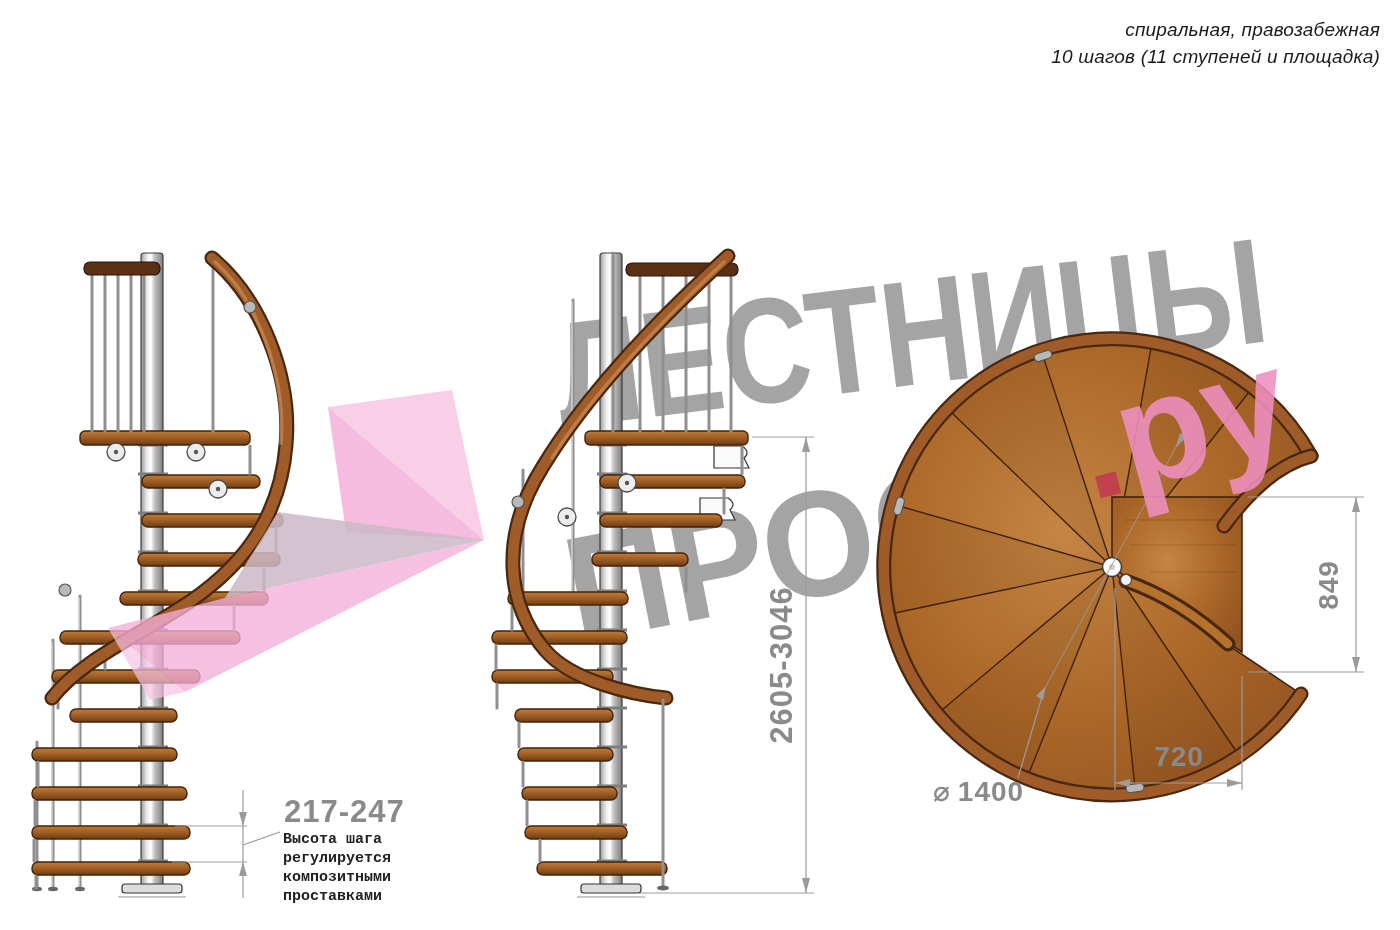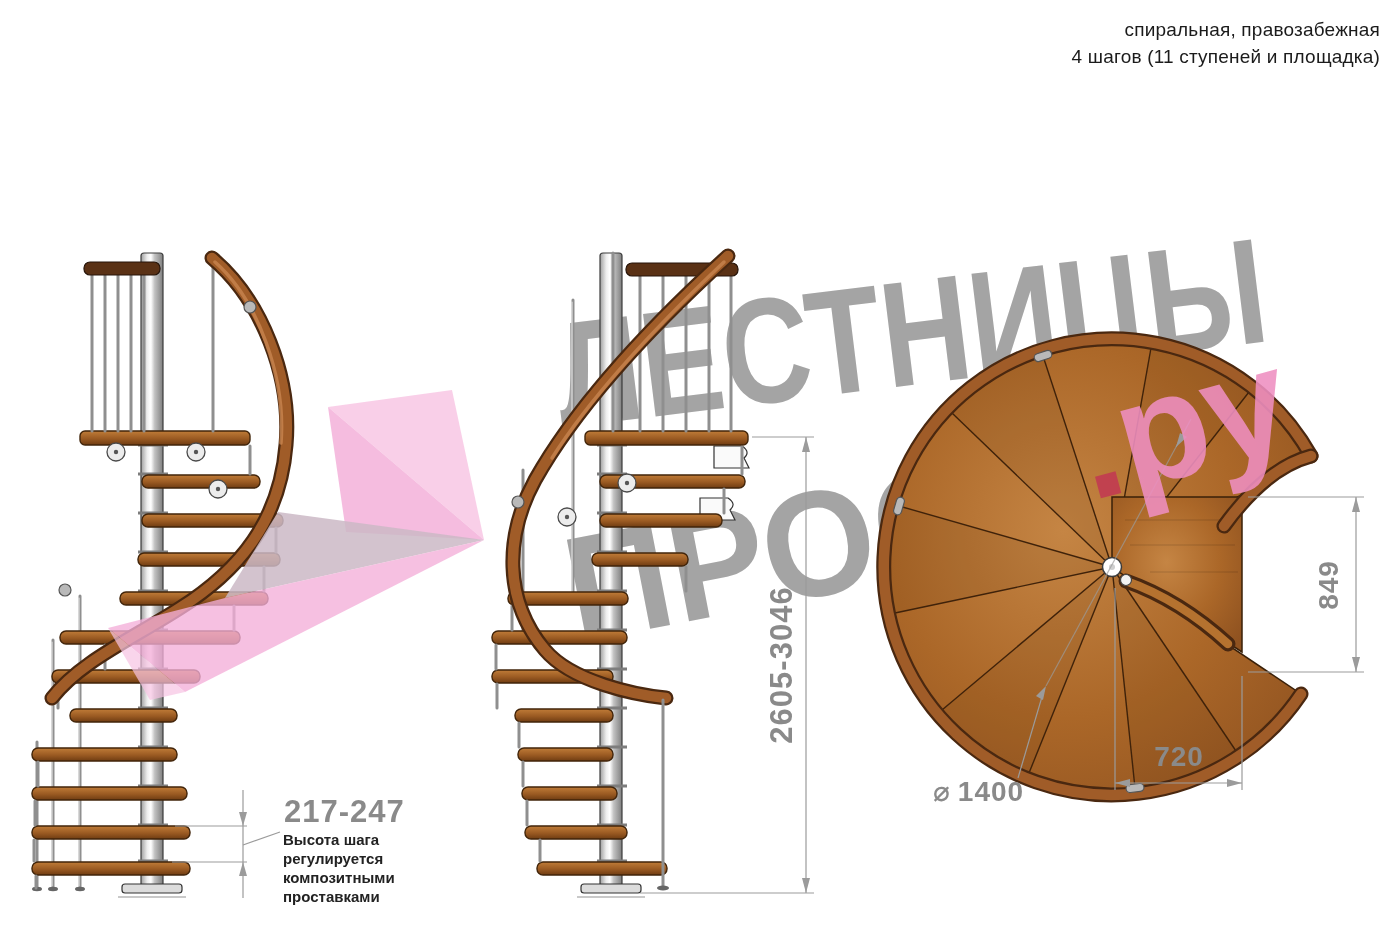--- a/index.html
+++ b/index.html
@@ -1,22 +1,22 @@
 <!DOCTYPE html>
 <html><head>
 <meta charset="utf-8">
 <style>
   html,body{margin:0;padding:0;background:#fff;}
   .canvas{position:relative;width:1400px;height:930px;background:#ffffff;overflow:hidden;
           font-family:"Liberation Sans","DejaVu Sans",sans-serif;}
   svg{position:absolute;left:0;top:0;}
   .hdr{position:absolute;top:16px;right:20px;text-align:right;font-size:19px;line-height:27px;
-       color:#1b1b1b;letter-spacing:.2px;}
+       color:#1b1b1b;letter-spacing:.2px;font-style:italic;}
   .note{position:absolute;left:283px;top:830px;width:152px;font-size:15px;line-height:19px;
-        color:#222;font-weight:600;}
+        color:#222;font-weight:600;font-family:Liberation Mono, monospace;}
   .wm{font-weight:bold;fill:#9d9d9d;opacity:.92;}
   .wm2{font-weight:bold;}
   .dimtxt{font-weight:bold;fill:#8a8a8a;font-size:31px;letter-spacing:1px;}
   .dimtxt2{font-weight:bold;fill:#8a8a8a;font-size:28px;letter-spacing:1px;}
   .dl{stroke:#9b9b9b;stroke-width:1.2;fill:none;}
   .ar{fill:#9b9b9b;stroke:none;}
   .tr{fill:url(#gw);stroke:#42250a;stroke-width:1.4;}
   .bar{fill:#5a3115;stroke:#27150a;stroke-width:1.2;}
   .bal{stroke:#8f8f8f;stroke-width:3;stroke-linecap:round;fill:none;}
   .balf{stroke:#e3e3e3;stroke-width:1.2;stroke-linecap:round;fill:none;}
@@ -315,18 +315,18 @@
   </g>
 </g>
 
 <text class="wm2" x="1091" y="501" font-size="150" transform="rotate(-15 1091 501)" opacity=".88">
   <tspan fill="#c23a52">.</tspan><tspan fill="#ef8fc1">ру</tspan>
 </text>
 </svg>
 
 <div class="hdr">
   <div>спиральная, правозабежная</div>
-  <div>4 шагов (11 ступеней и площадка)</div>
+  <div>10 шагов (11 ступеней и площадка)</div>
 </div>
 
 <div class="note">Высота шага регулируется композитными проставками</div>
 
 </div>
 
 </body></html>

